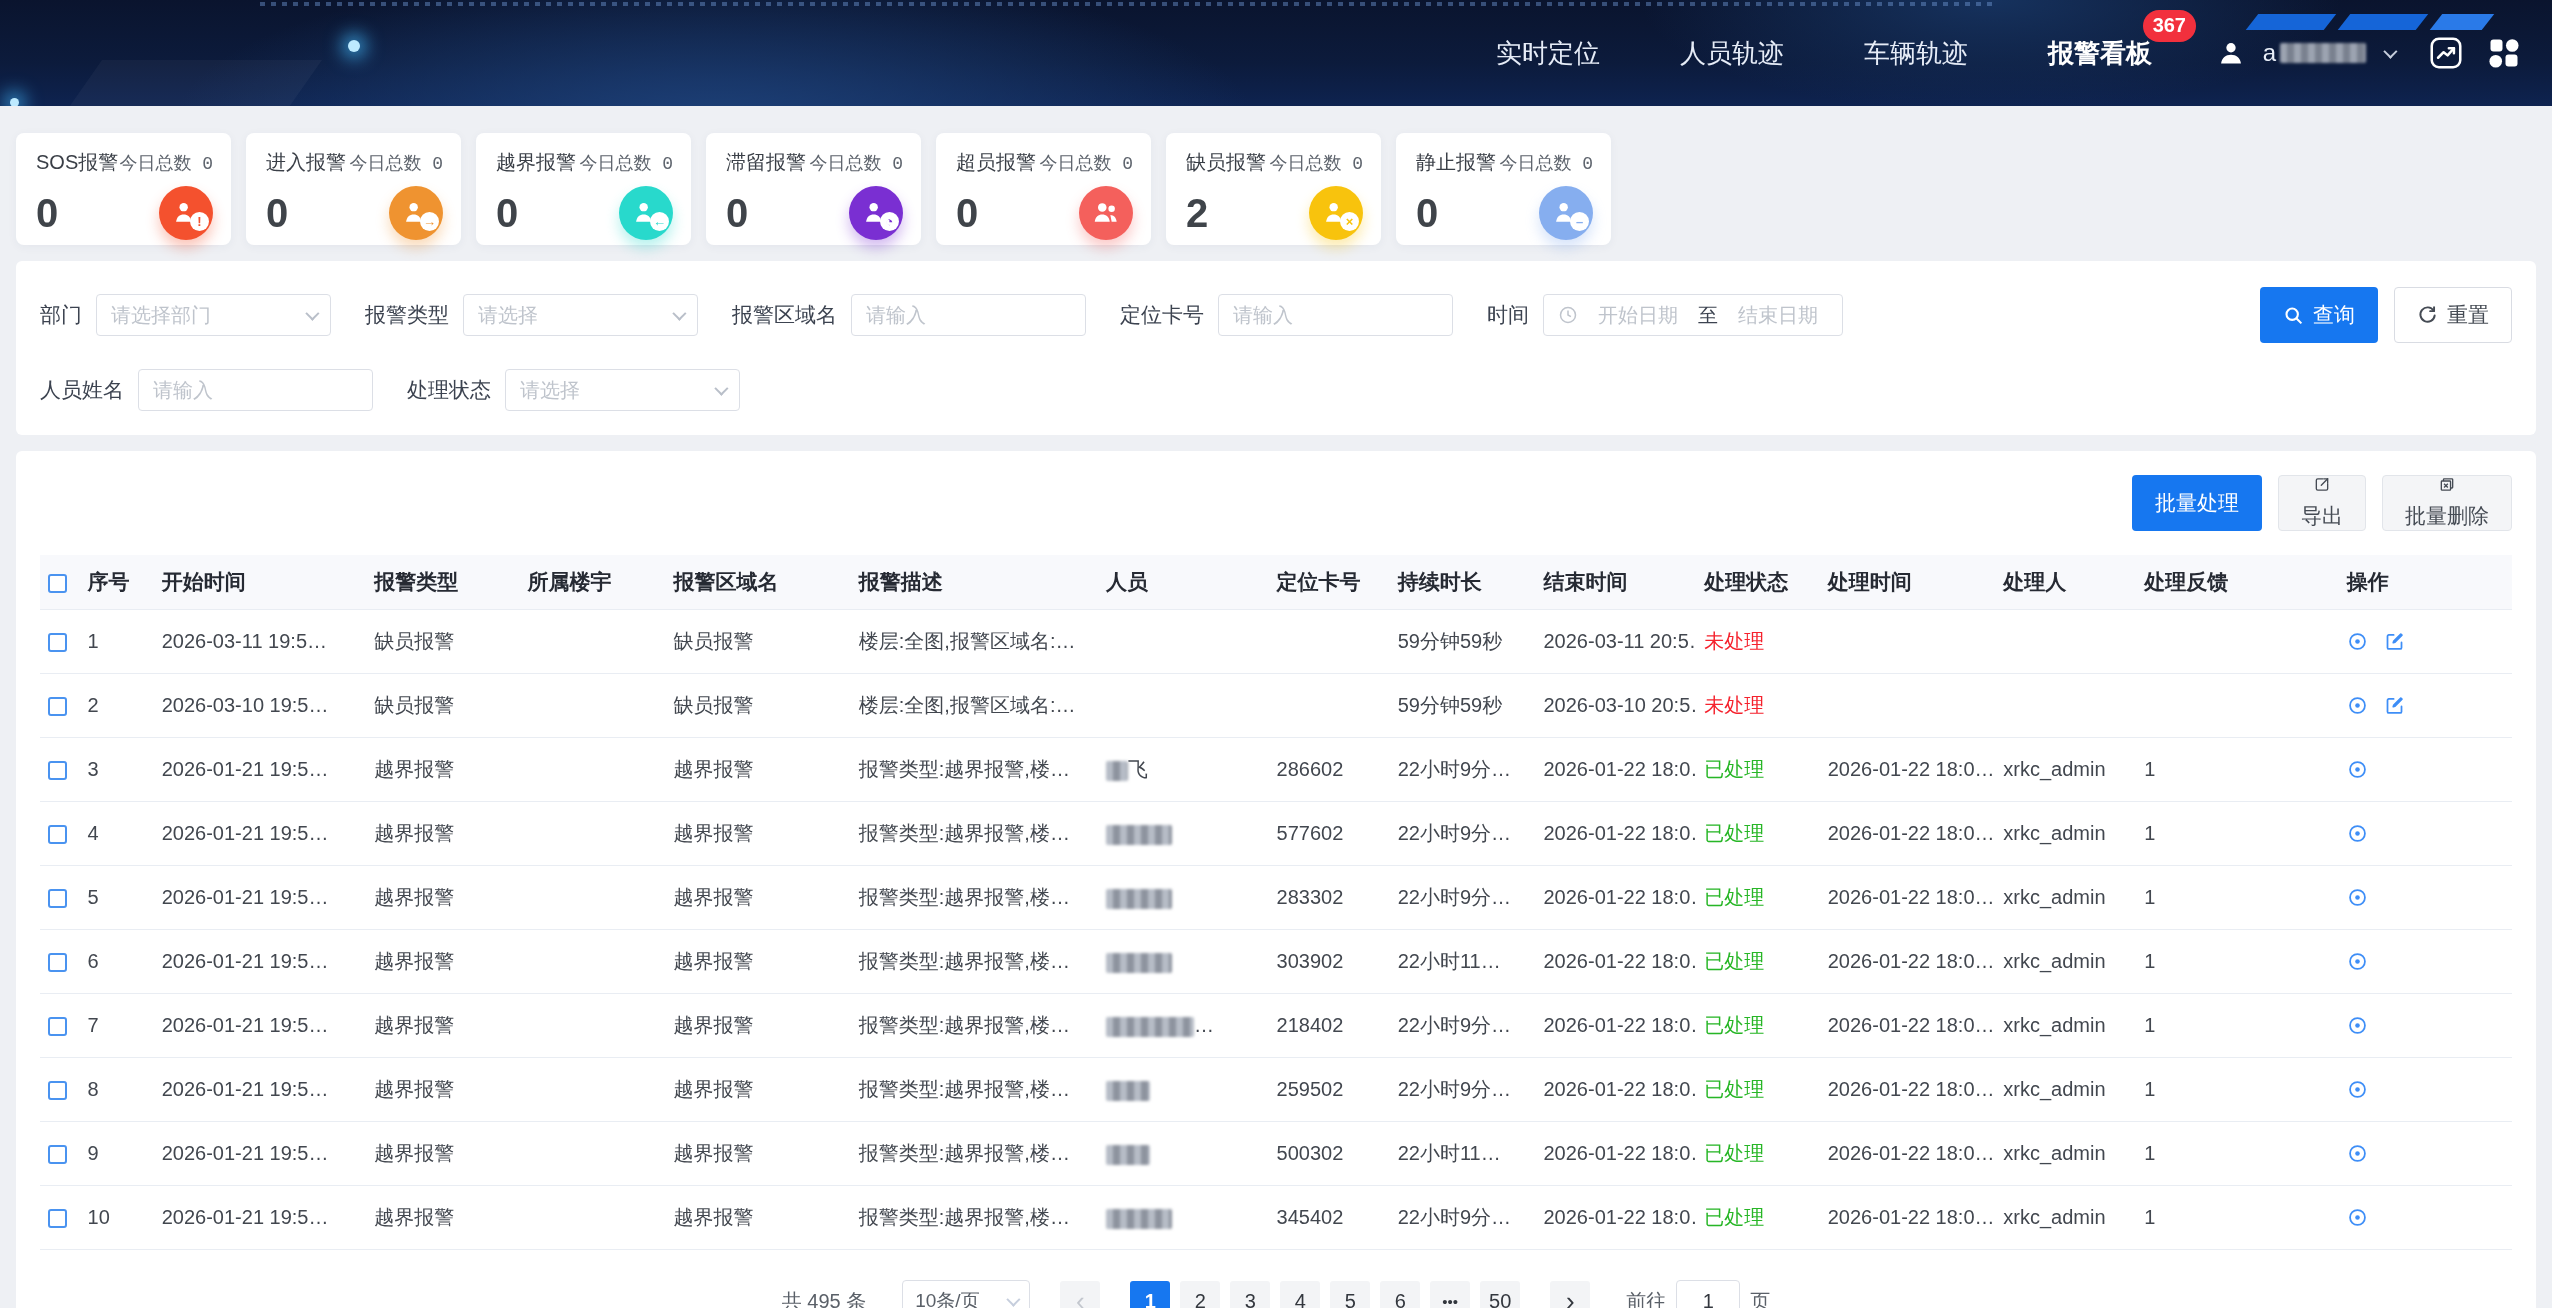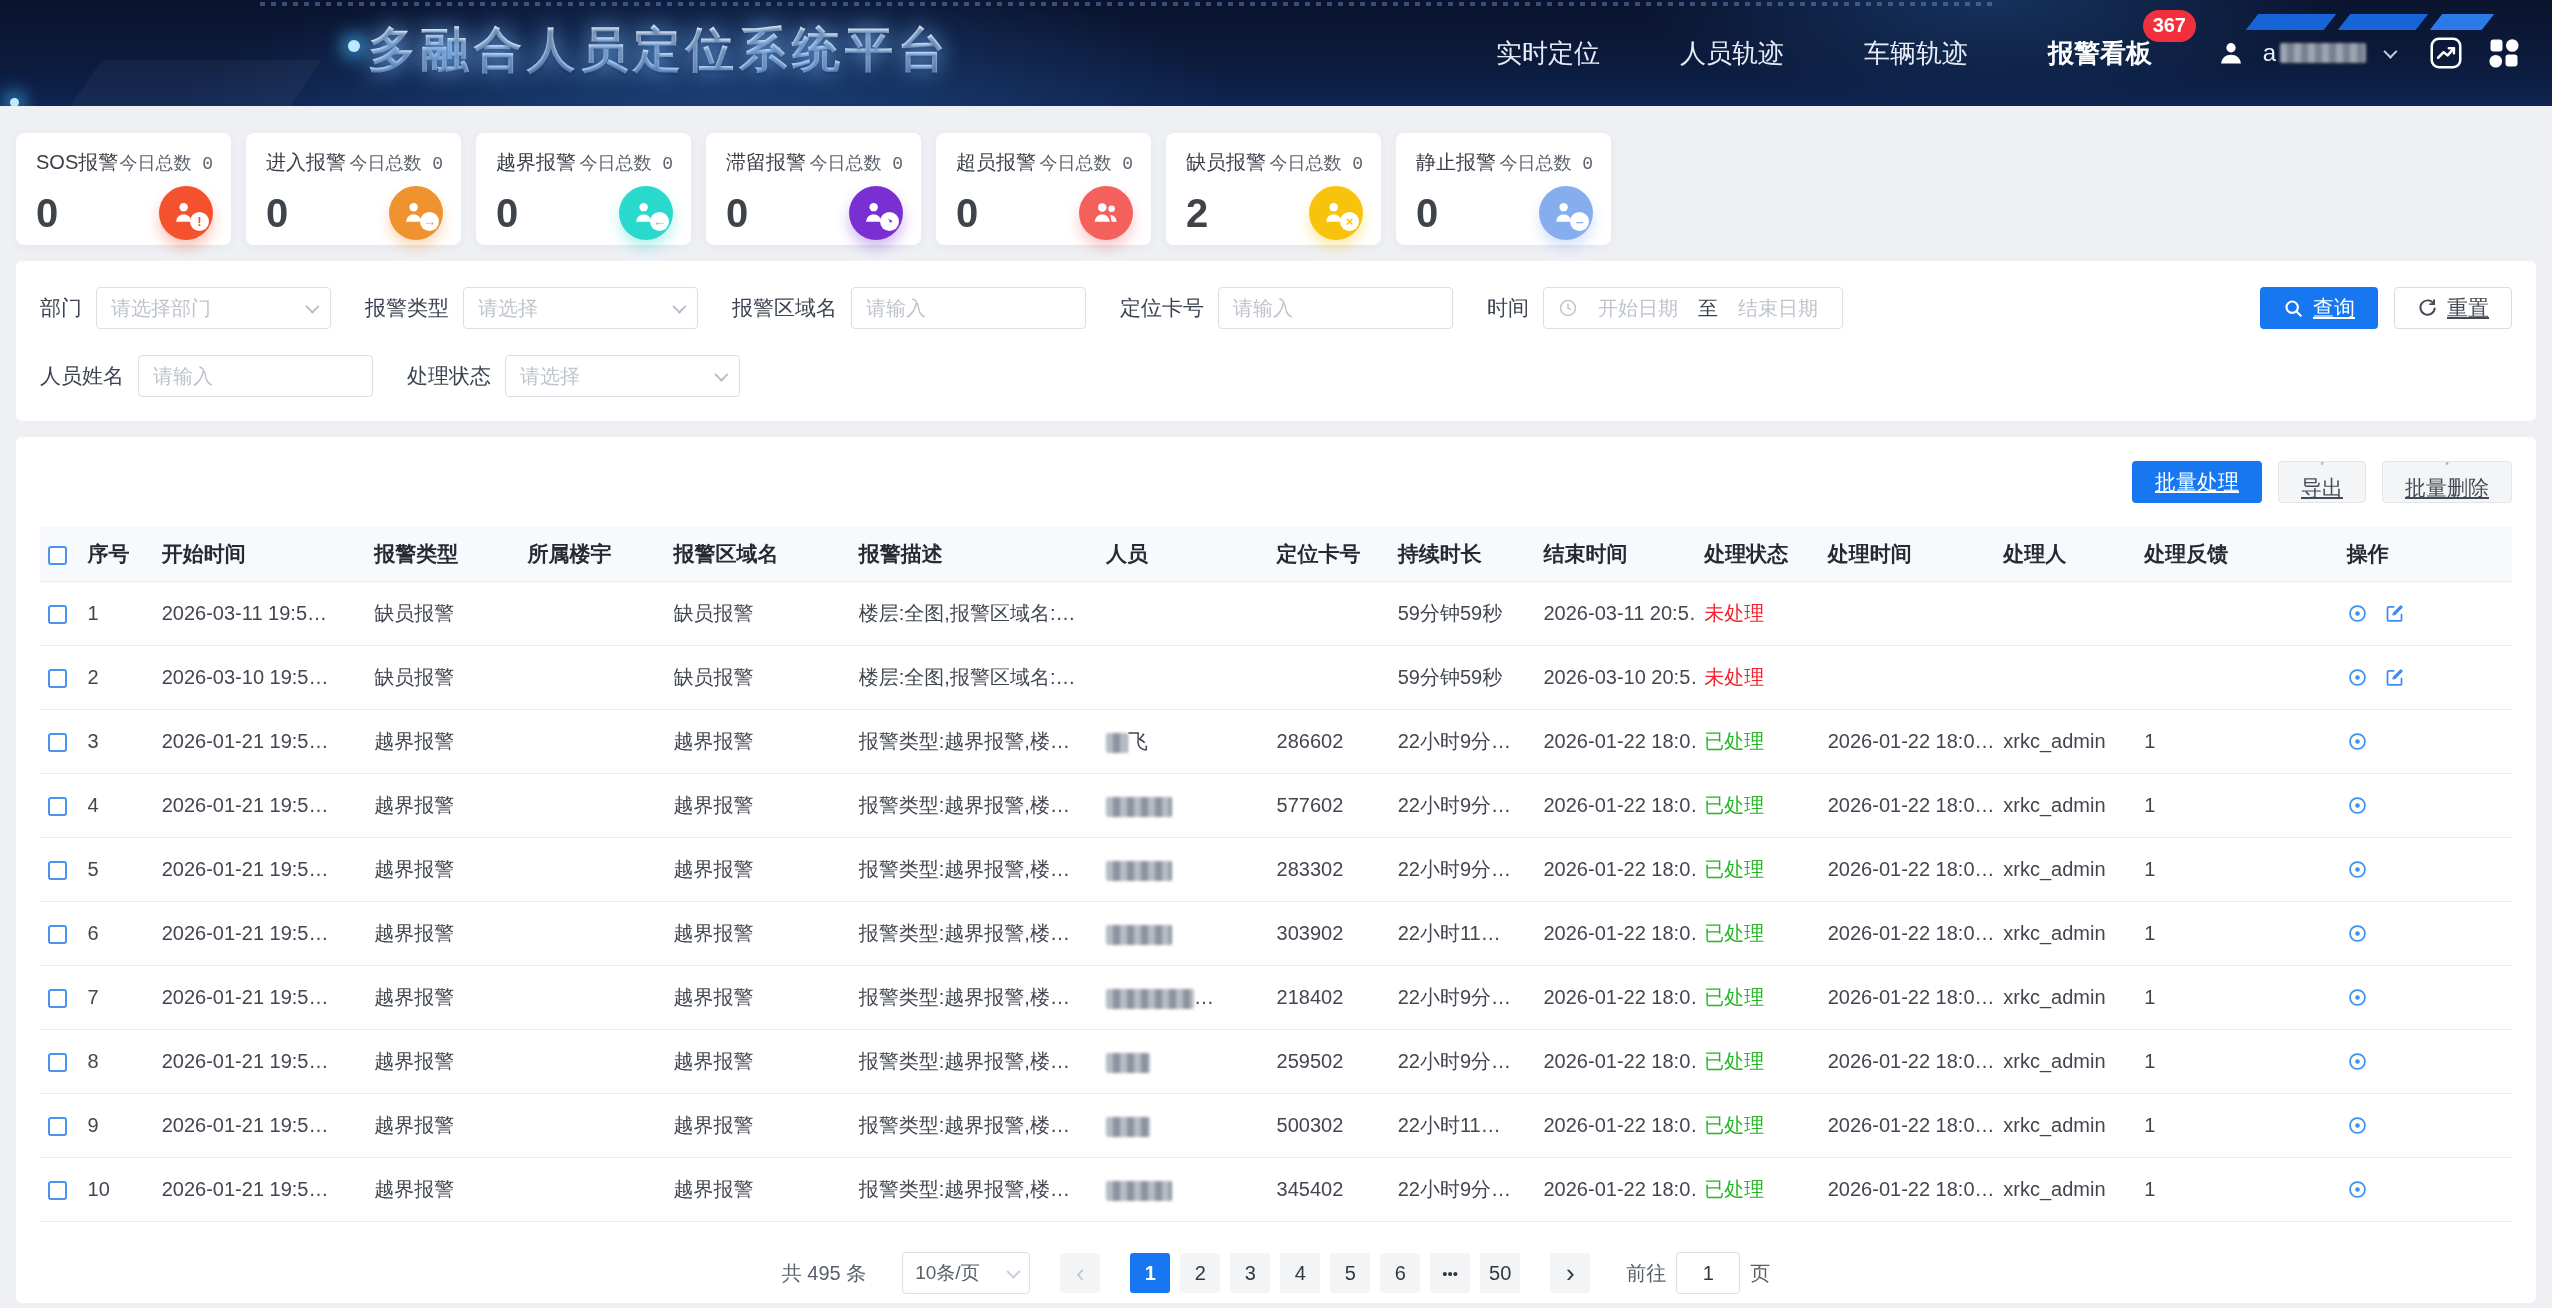--- a/index.html
+++ b/index.html
@@ -68,22 +68,22 @@
   .select { width:235px; padding:0 14px; justify-content:space-between; cursor:pointer; }
   .select .ph { font-size:20px; color:#bfc4cc; }
   .select .chev { border-color:#b9bfc9; }
   .inp { width:235px; padding:0 14px; font-size:20px; color:#3c4350; outline:none;
     height:42px; border:1px solid #dcdfe6; border-radius:4px; }
   .inp::placeholder { color:#bfc4cc; }
   .daterange { width:300px; padding:0 14px; gap:10px; cursor:pointer; }
   .daterange .dr-ph { font-size:20px; color:#bfc4cc; flex:1; text-align:center; }
   .daterange .dr-sep { font-size:20px; color:#3c4350; }
   .fbtns { margin-left:auto; display:flex; gap:16px; }
-  .btn { height:42px; border-radius:4px; font-size:21px; display:flex; align-items:center; justify-content:flex-end;
-    gap:9px; cursor:pointer; border:1px solid transparent; padding:0 22px; white-space:nowrap;text-decoration:underline; }
+  .btn { height:56px; border-radius:4px; font-size:21px; display:flex; align-items:center; justify-content:flex-end;
+    gap:9px; cursor:pointer; border:1px solid transparent; padding:0 22px; white-space:nowrap; }
   .btn-primary { background:#1677f0; color:#fff; }
   .btn-plain { background:#fff; color:#454b54; border-color:#d9dce3; }
   .btn-light { background:#f4f5f7; color:#454b54; border-color:#e2e5ea;flex-direction:column; }
 
   
   .table-panel { background:#fff; margin:16px 16px 0 16px; border-radius:6px; padding:24px 24px 26px 24px;
     height:866px; display:flex; flex-direction:column; }
   .toolbar { display:flex; justify-content:flex-end; gap:16px; margin-bottom:24px; }
   table { width:100%; border-collapse:collapse; table-layout:fixed; }
   thead th { background:#f8f9fc; font-size:21px; font-weight:bold; color:#262a33; text-align:left;
@@ -118,21 +118,20 @@
 
 <div class="header">
   <div class="hdr-shape"></div>
   <div class="glow-dot gd1"></div>
   <div class="glow-dot gd2"></div>
   <div class="stripes">
     <div class="stripe"></div>
     <div class="stripe"></div>
     <div class="stripe s3"></div>
   </div>
-  <div class="title">多融合人员定位系统平台</div>
   <div class="nav" id="nav">
       <div class="nav-item">实时定位</div>
       <div class="nav-item">人员轨迹</div>
       <div class="nav-item">车辆轨迹</div>
       <div class="nav-item active">报警看板<span class="nav-badge">367</span></div>
     </div>
   <div class="user-zone">
     <span class="hdr-icon-btn" style="width:auto">
       <svg width="28" height="28" viewBox="0 0 24 24">
           <circle cx="12" cy="7.5" r="4" fill="#fff"></circle>

